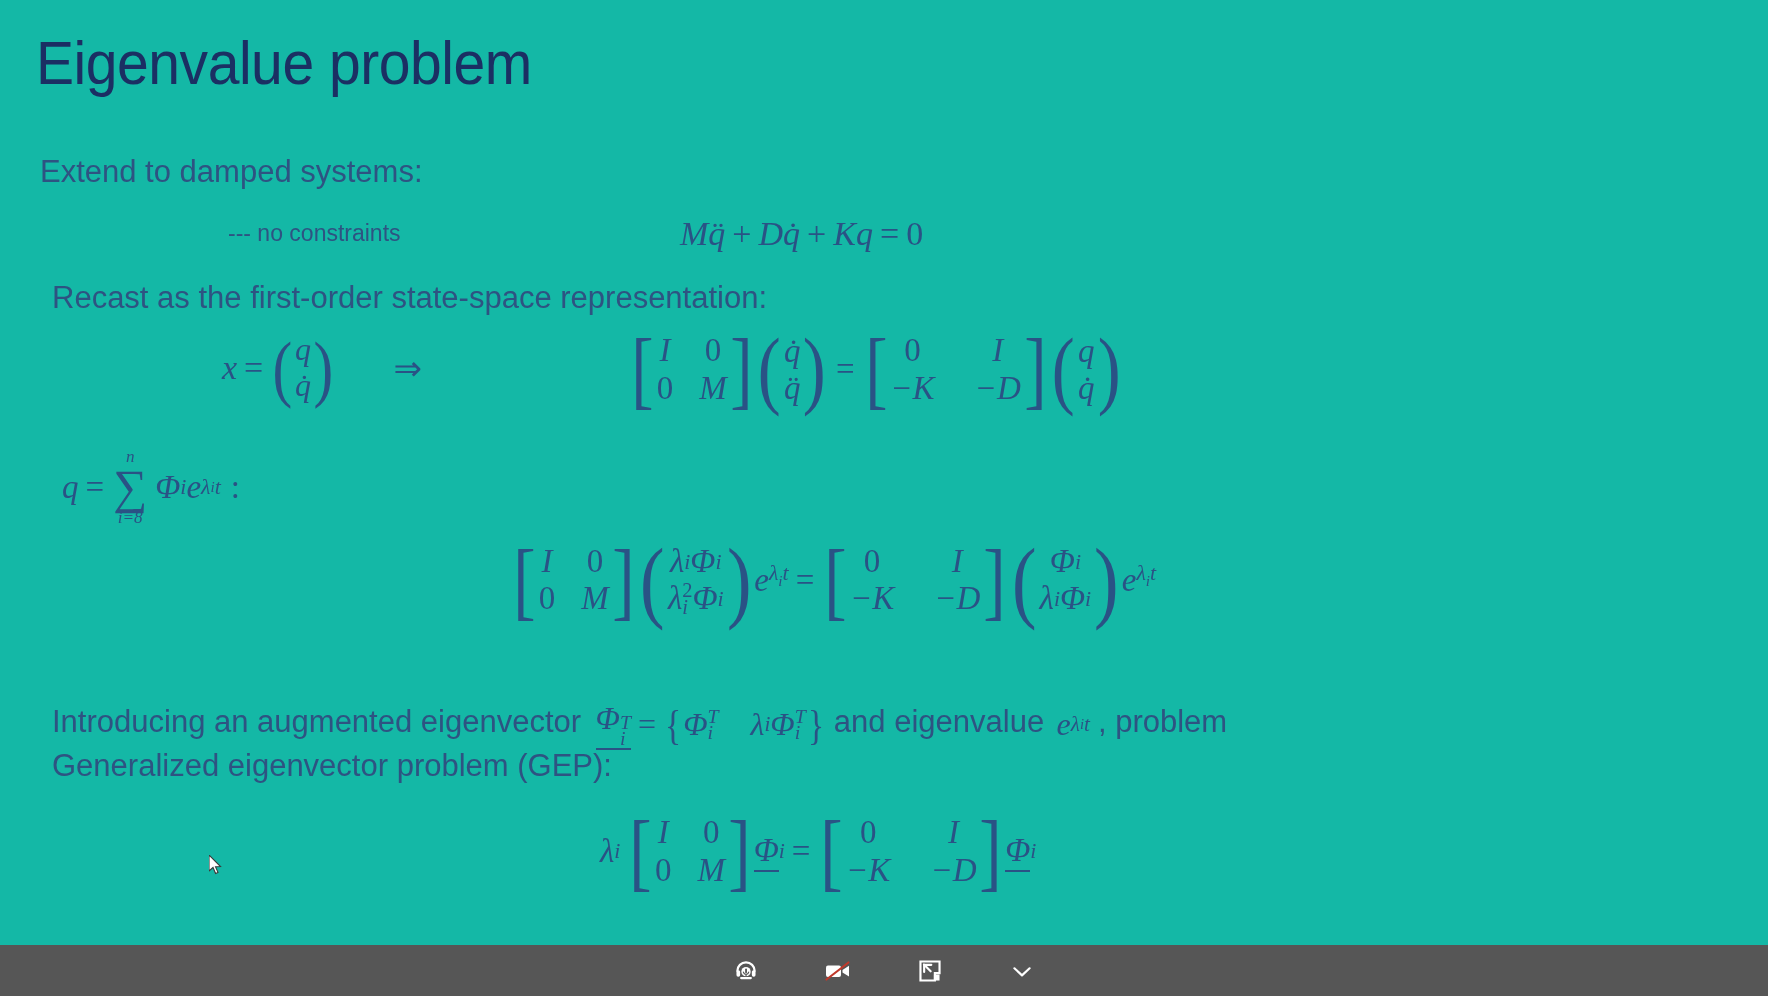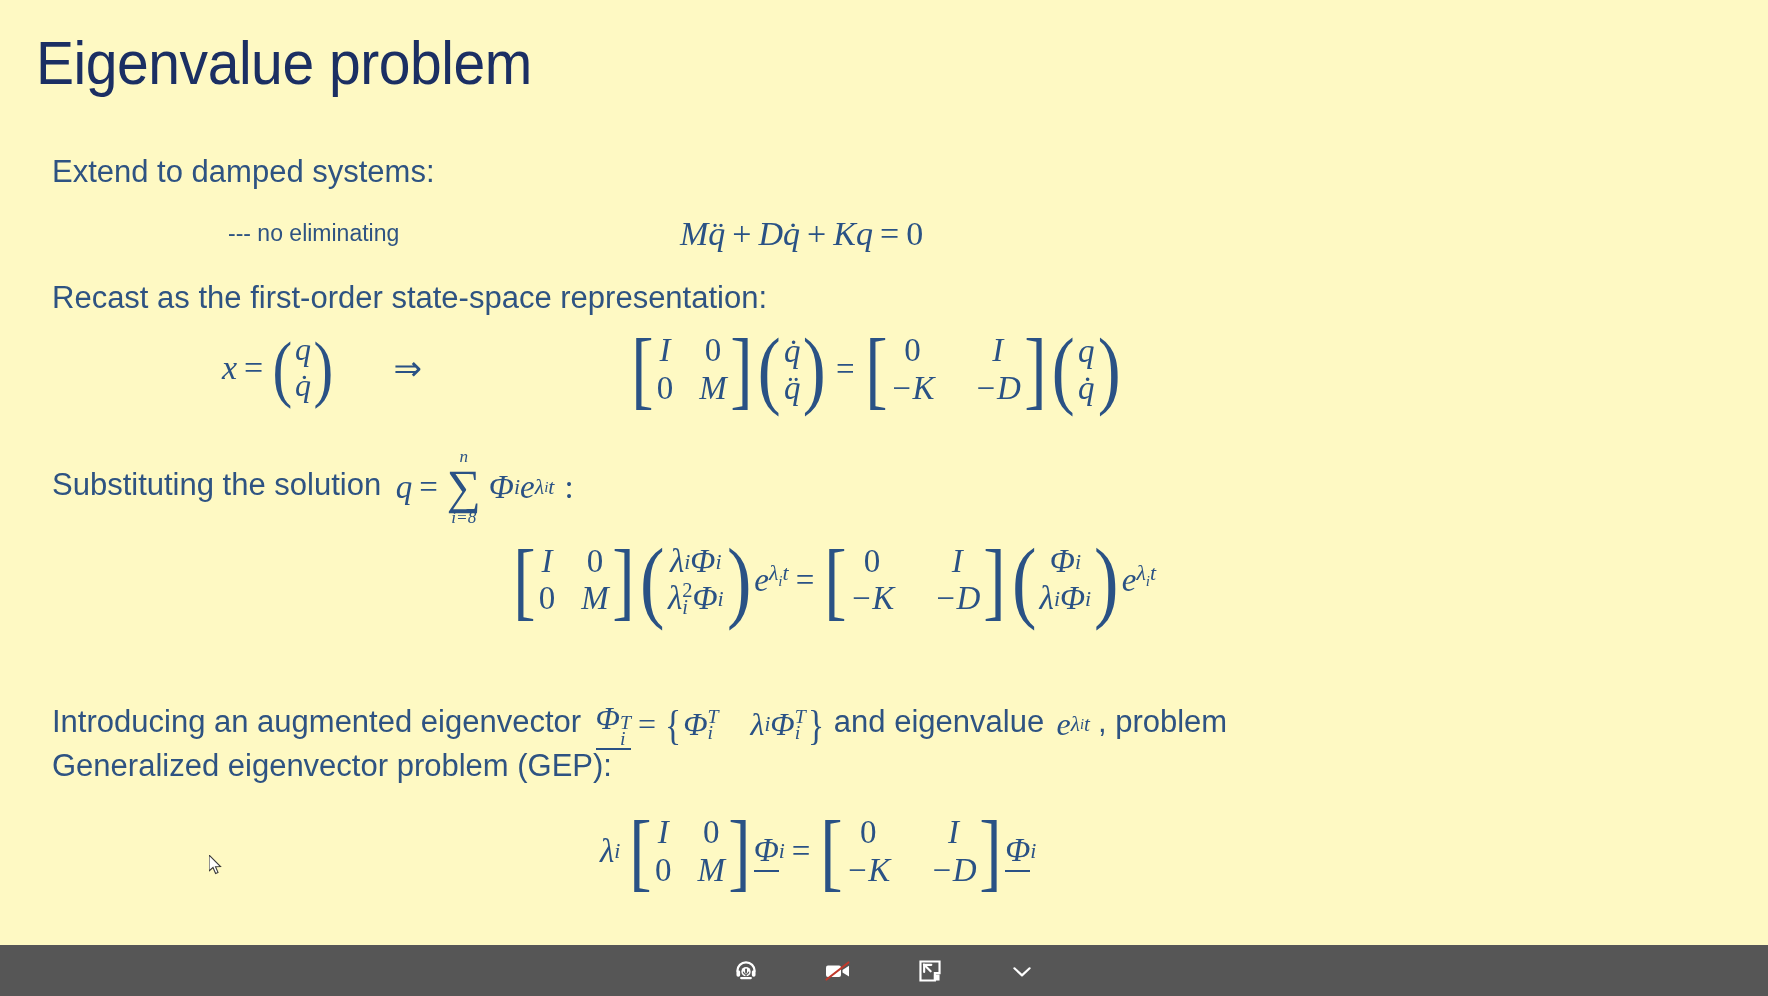--- a/index.html
+++ b/index.html
@@ -10,21 +10,21 @@
   body {
     width: 1768px;
     height: 996px;
     overflow: hidden;
     font-family: "Liberation Sans", sans-serif;
   }
   .slide {
     position: relative;
     width: 1768px;
     height: 945px;
-    background: #fef9c3;
+    background: #14b8a6;
     box-sizing: border-box;
     overflow: hidden;
   }
   .slide-title {
     position: absolute;
     left: 36px;
     top: 32px;
     font-family: "Liberation Sans", sans-serif;
     font-size: 62px;
     font-weight: 400;
@@ -178,23 +178,23 @@
     pointer-events: none;
   }
 </style>
 </head>
 <body>
 
 <div class="slide">
 
   <div class="slide-title">Eigenvalue problem</div>
 
-  <div class="body-text" style="left:52px; top:152px;">Extend to damped systems:</div>
-
-  <div class="small-note" style="left:228px; top:220px;">--- no eliminating</div>
+  <div class="body-text" style="left:40px; top:152px;">Extend to damped systems:</div>
+
+  <div class="small-note" style="left:228px; top:220px;">--- no constraints</div>
 
   <div class="math" style="left:680px; top:212px; font-size:34px;">
     <span class="mrow">
       <span class="mi">M</span>
         <span class="mi">q̈</span>
       <span class="op">+</span>
       <span class="mi">D</span>
         <span class="mi">q̇</span>
       <span class="op">+</span>
       <span class="mi">K</span>
@@ -249,21 +249,20 @@
       <span class="paren" style="font-size:86px;">(</span>
       <span class="stack">
         <span class="srow mi">q</span>
         <span class="srow mi">q̇</span>
       </span>
       <span class="paren" style="font-size:86px;">)</span>
     </span>
   </div>
 
   <div style="position:absolute; left:52px; top:448px;">
-    <span class="body-text" style="position:static;">Substituting the solution</span>
     <span class="math" style="position:static; font-size:33px;">
       <span class="mrow">
         <span style="display:inline-block;width:10px;"></span>
         <span class="mi">q</span>
         <span class="op">=</span>
         <span class="sigma">
           <span class="lim">n</span>
           <span class="sg">∑</span>
           <span class="lim">i=8</span>
         </span>

